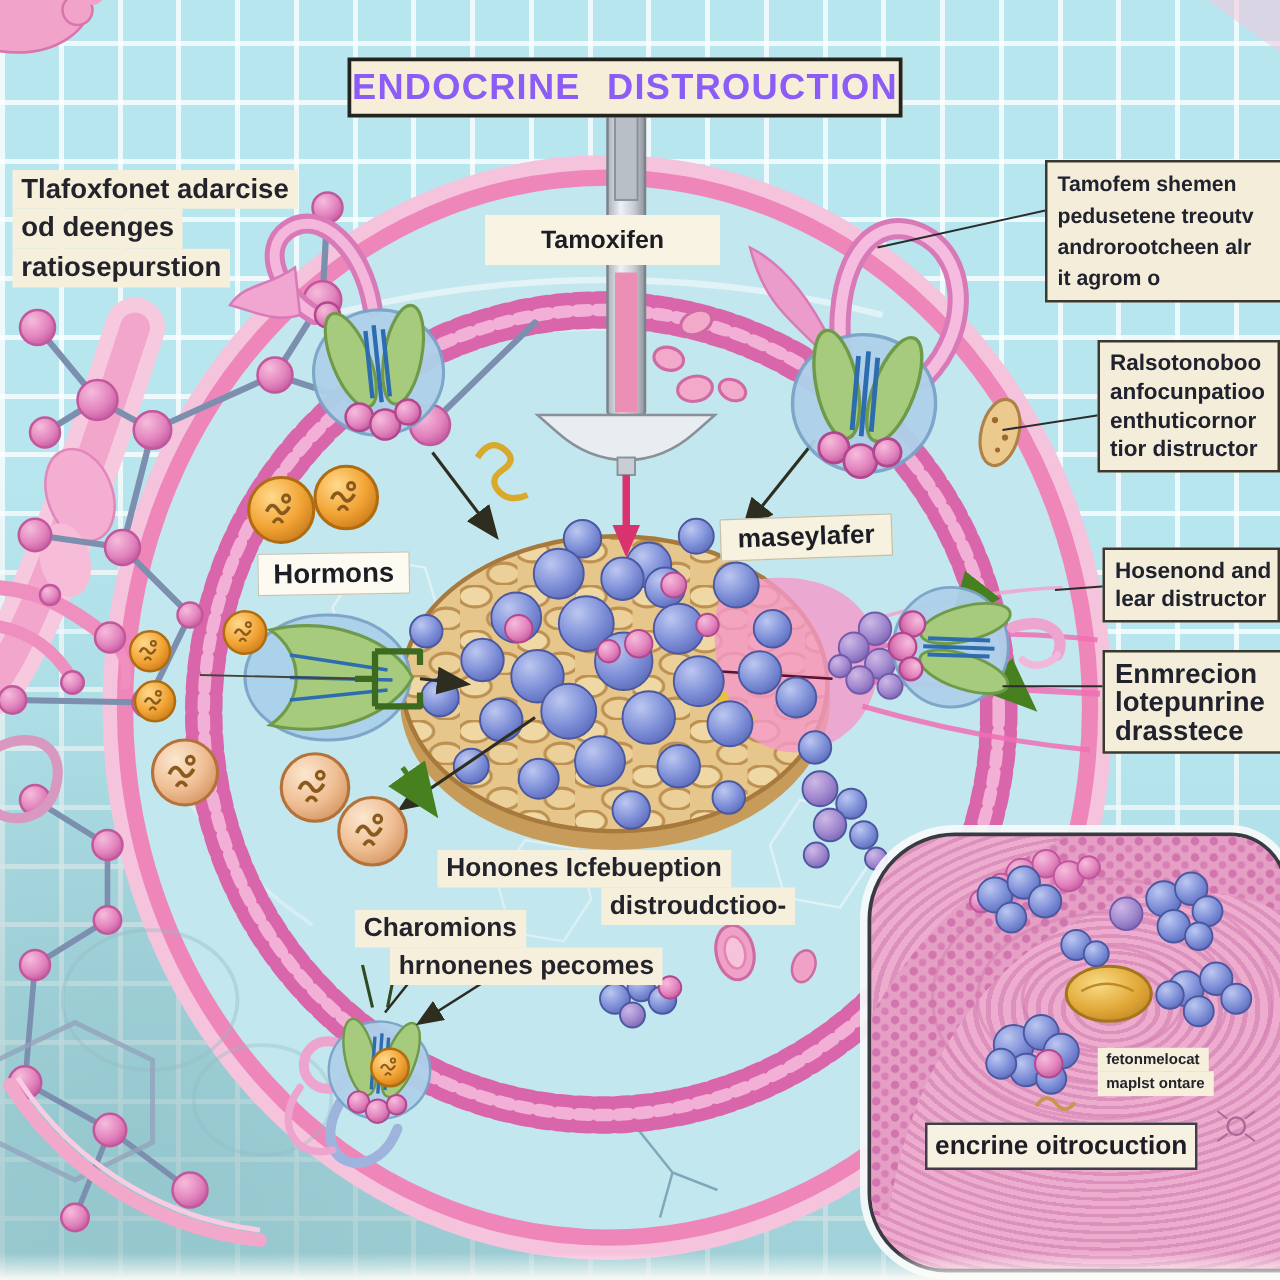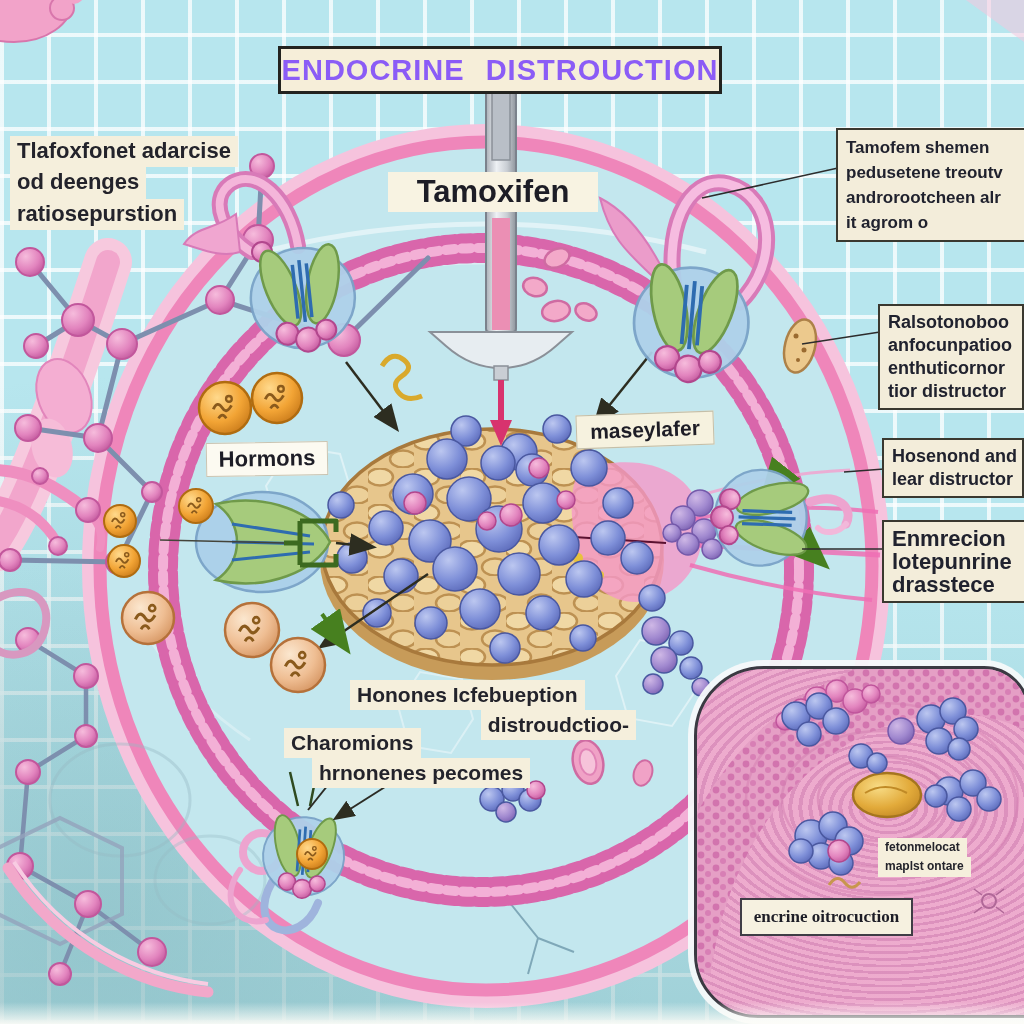--- a/index.html
+++ b/index.html
@@ -427,21 +427,21 @@
       <path d="M132,216 q8,-12 16,-2 q7,9 15,-1" stroke="#c8964e" stroke-width="3" fill="none"></path>
       <g stroke="#b06898" fill="none">
         <circle cx="292" cy="232" r="7" stroke-width="2"></circle>
         <path d="M285,226 l-8,-6 M285,238 l-8,6 M299,226 l8,-6 M299,238 l8,6" stroke-width="1.5"></path>
       </g>
     </svg>
   </div>
 
   <div class="title">ENDOCRINE DISTROUCTION</div>
 
-  <div class="plain-box" style="left:388px; top:172px; width:210px; height:40px; font-size:31px;">
+  <div class="plain-box" style="left:388px; top:172px; width:188px; height:40px; font-size:20px;">
     <span>Tamoxifen</span>
   </div>
 
   <div class="note" style="left:10px; top:136px; font-size:22px;">
     <div class="row"><span class="ln">Tlafoxfonet adarcise</span></div>
     <div class="row"><span class="ln">od deenges</span></div>
     <div class="row"><span class="ln">ratiosepurstion</span></div>
   </div>
 
   <div class="plain-box" style="left:206px; top:442px; width:122px; height:34px; font-size:22px; background:#fcfaf1; border:1px solid #c9c4b2; transform:rotate(-1deg);">
@@ -462,21 +462,21 @@
     <div class="row" style="margin-left:28px;"><span class="ln">hrnonenes pecomes</span></div>
   </div>
 
   <div class="box" style="left:836px; top:128px; width:193px; font-size:17px; line-height:25px;">
     <span class="bl">Tamofem shemen</span>
     <span class="bl">pedusetene treoutv</span>
     <span class="bl">androrootcheen alr</span>
     <span class="bl">it agrom o</span>
   </div>
 
-  <div class="box" style="left:878px; top:304px; width:146px; font-size:18px; line-height:23px;">
+  <div class="box" style="left:878px; top:272px; width:146px; font-size:18px; line-height:23px;">
     <span class="bl">Ralsotonoboo</span>
     <span class="bl">anfocunpatioo</span>
     <span class="bl">enthuticornor</span>
     <span class="bl">tior distructor</span>
   </div>
 
   <div class="box" style="left:882px; top:438px; width:142px; font-size:18px; line-height:23px;">
     <span class="bl">Hosenond and</span>
     <span class="bl">lear distructor</span>
   </div>
@@ -485,18 +485,18 @@
     <span class="bl">Enmrecion</span>
     <span class="bl">lotepunrine</span>
     <span class="bl">drasstece</span>
   </div>
 
   <div class="note" style="left:878px; top:838px; width:146px; font-size:12px; overflow:hidden; white-space:nowrap;">
     <div class="row"><span class="ln">fetonmelocat</span></div>
     <div class="row"><span class="ln">maplst ontare</span></div>
   </div>
 
-  <div class="plain-box" style="left:740px; top:898px; width:173px; height:38px; font-size:17px; background:#f6f1e0; border:2px solid #3f3d46;font-family:Liberation Serif, serif;">
+  <div class="plain-box" style="left:740px; top:898px; width:218px; height:38px; font-size:21px; background:#f6f1e0; border:2px solid #3f3d46;">
     <span>encrine oitrocuction</span>
   </div>
 
   <div class="paper-fade"></div>
 </div>
 
 </body></html>

